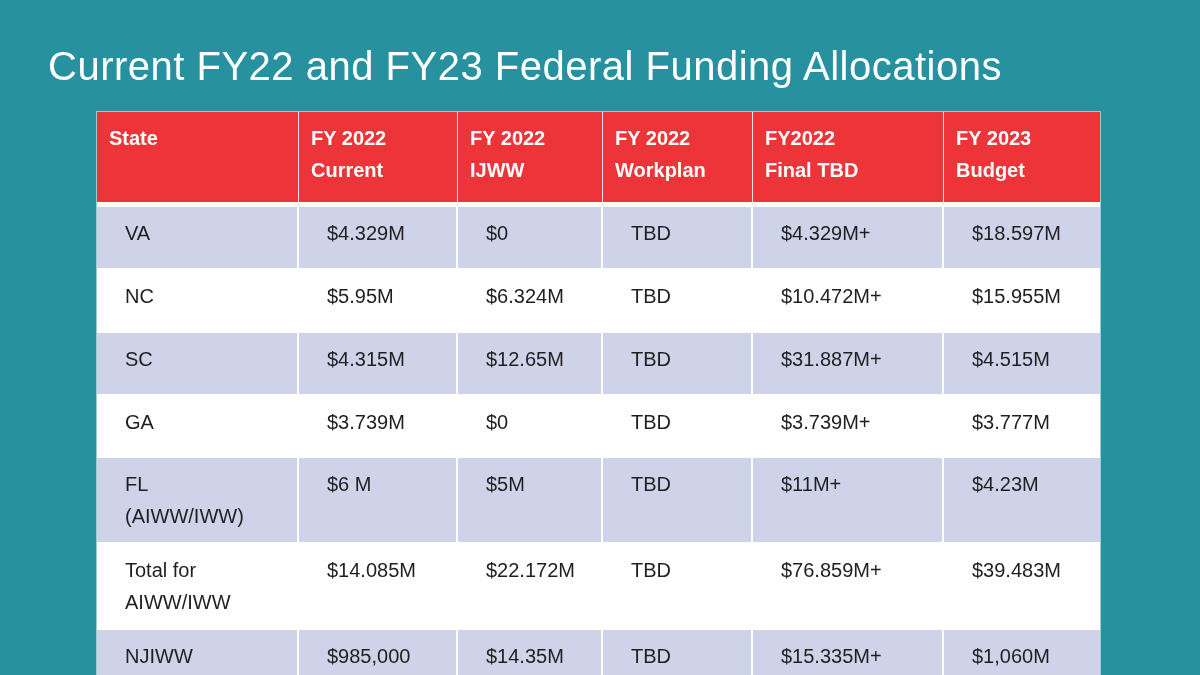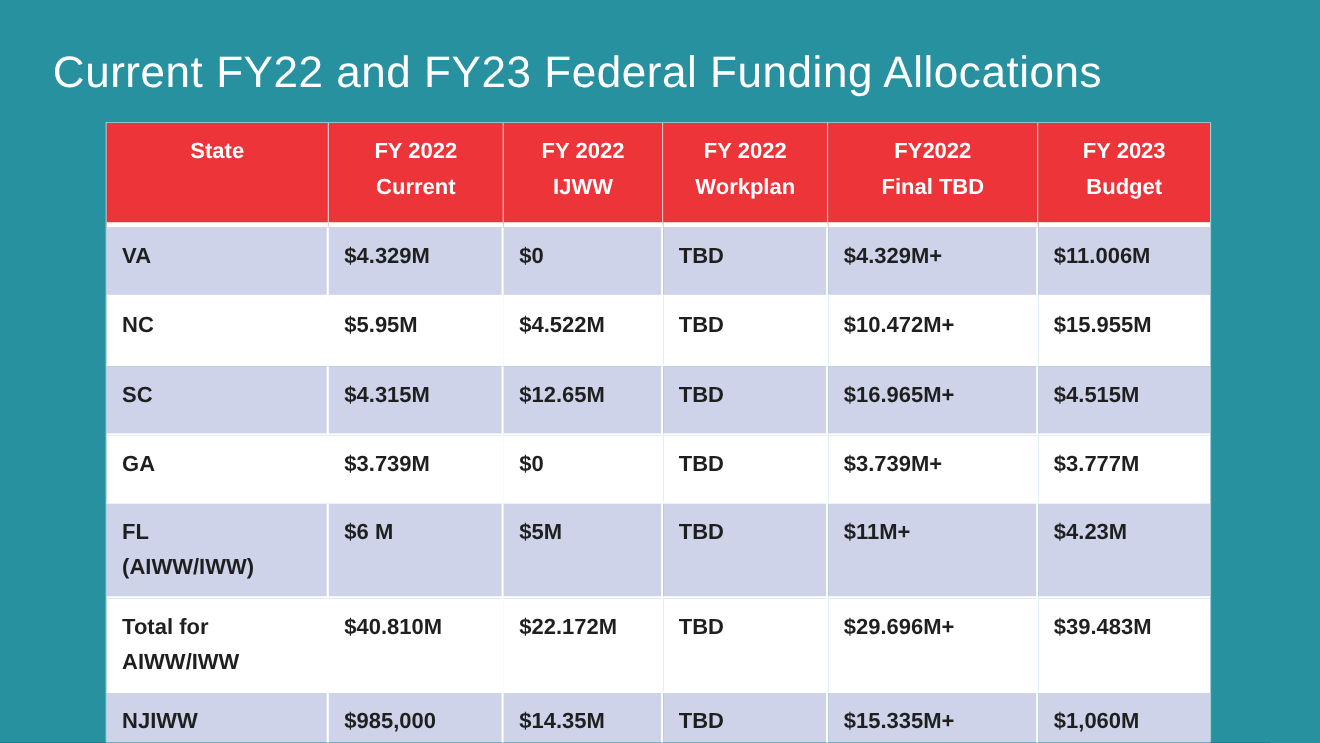--- a/index.html
+++ b/index.html
@@ -46,29 +46,28 @@
   table.funding thead th {
     background:#ED3438;
     color:#FFFFFF;
     font-size:20px;
     font-weight:700;
     line-height:1.6;
     padding:10px 12px;
     height:95px;
     border-right:1px solid rgba(255,255,255,0.85);
     border-bottom:5px solid #FFFFFF;
-    text-align:center;
   }
   table.funding thead th:last-child { border-right:none; }
   table.funding tbody td {
     color:#1F1F1F;
     font-size:20px;
-    font-weight:700;
+    font-weight:400;
     line-height:1.6;
-    padding:10px 14px;
+    padding:10px 28px;
     border-right:2px solid #FFFFFF;
     border-bottom:2px solid #FFFFFF;
   }
   table.funding tbody td:last-child { border-right:none; }
   table.funding tbody tr:last-child td { border-bottom:none; }
   tr.row-dark  td { background:#CED3E9; }
   tr.row-light td { background:#ffffff; }
   tr.h63 { height:63px; }  tr.h63 td { height:63px; }
   tr.h62 { height:62px;margin-left:11px; }  tr.h62 td { height:62px; }
   tr.h80 { height:80px; }  tr.h80 td { height:80px; }
@@ -107,36 +106,36 @@
 Budget</th>
         </tr>
       </thead>
       <tbody>
         <tr class="row-dark h63">
           <td>VA</td>
           <td>$4.329M</td>
           <td>$0</td>
           <td>TBD</td>
           <td>$4.329M+</td>
-          <td>$11.006M</td>
+          <td>$18.597M</td>
         </tr>
         <tr class="row-light h63">
           <td>NC</td>
           <td>$5.95M</td>
-          <td>$4.522M</td>
+          <td>$6.324M</td>
           <td>TBD</td>
           <td>$10.472M+</td>
           <td>$15.955M</td>
         </tr>
         <tr class="row-dark h63">
           <td>SC</td>
           <td>$4.315M</td>
           <td>$12.65M</td>
           <td>TBD</td>
-          <td>$16.965M+</td>
+          <td>$31.887M+</td>
           <td>$4.515M</td>
         </tr>
         <tr class="row-light h62">
           <td>GA</td>
           <td>$3.739M</td>
           <td>$0</td>
           <td>TBD</td>
           <td>$3.739M+</td>
           <td>$3.777M</td>
         </tr>
@@ -145,24 +144,24 @@
 (AIWW/IWW)</td>
           <td>$6 M</td>
           <td>$5M</td>
           <td>TBD</td>
           <td>$11M+</td>
           <td>$4.23M</td>
         </tr>
         <tr class="row-light h78">
           <td>Total for
 AIWW/IWW</td>
-          <td>$40.810M</td>
+          <td>$14.085M</td>
           <td>$22.172M</td>
           <td>TBD</td>
-          <td>$29.696M+</td>
+          <td>$76.859M+</td>
           <td>$39.483M</td>
         </tr>
         <tr class="row-dark h42">
           <td>NJIWW</td>
           <td>$985,000</td>
           <td>$14.35M</td>
           <td>TBD</td>
           <td>$15.335M+</td>
           <td>$1,060M</td>
         </tr>

